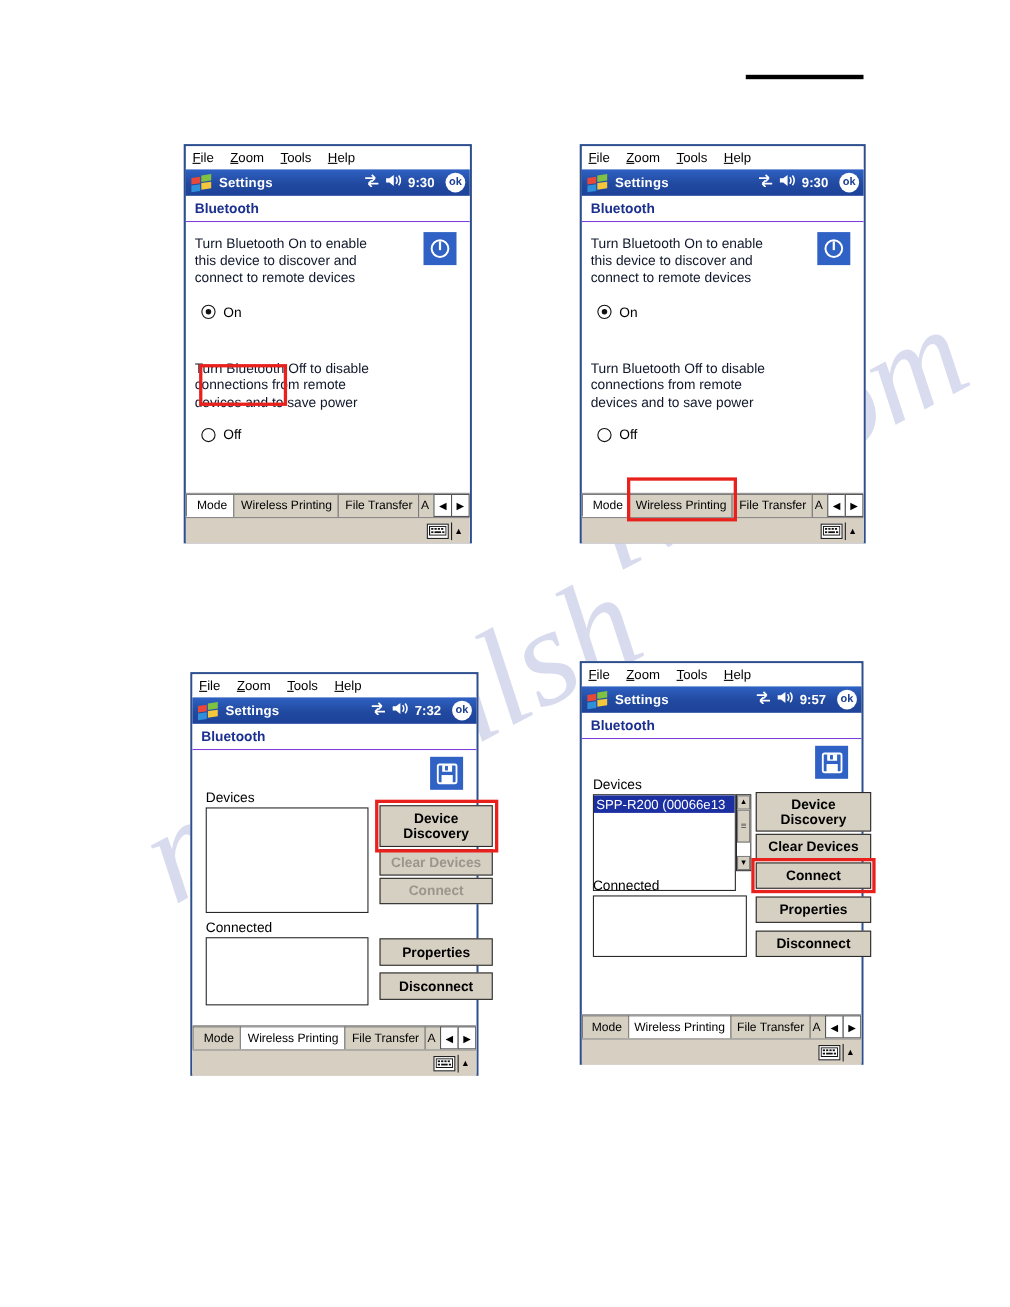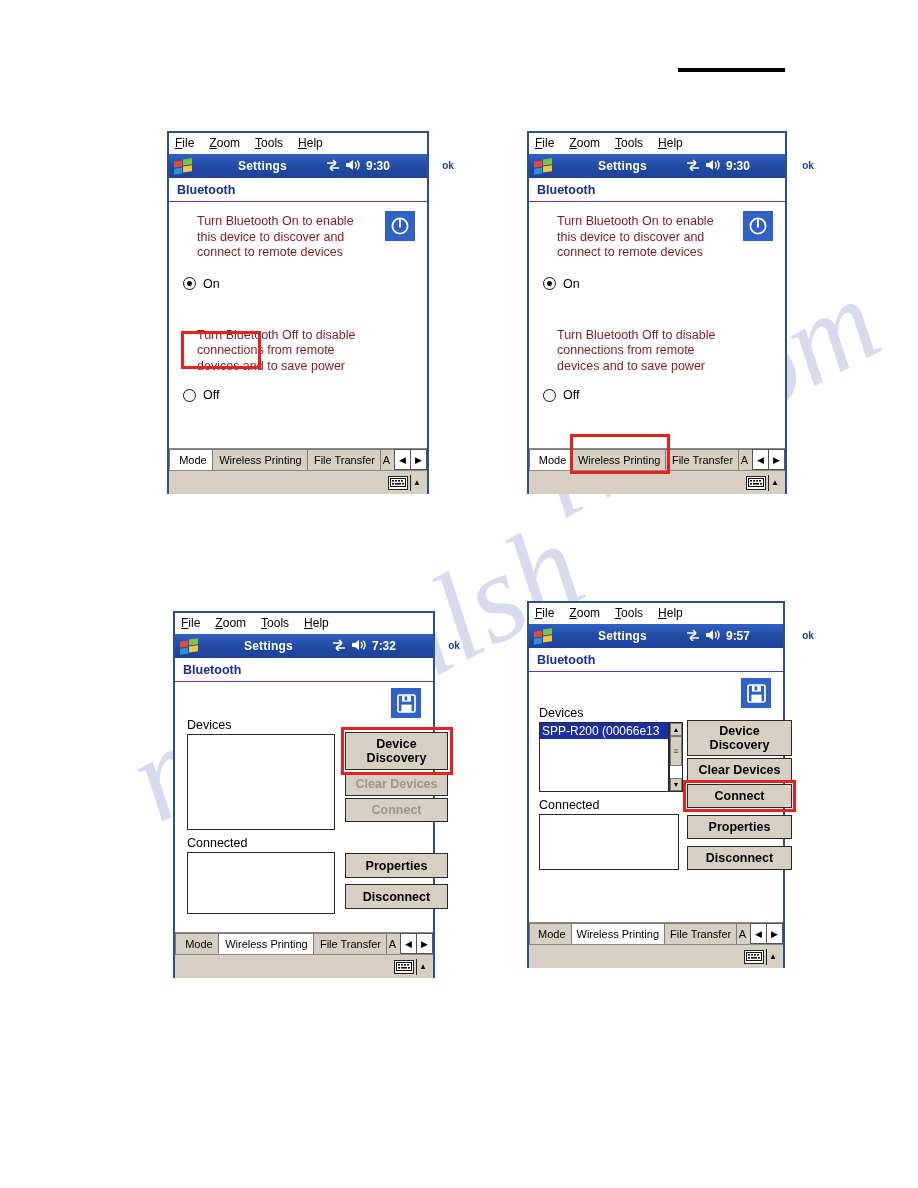--- a/index.html
+++ b/index.html
@@ -72,21 +72,20 @@
 
   
   .titlebar{
     height:24px;
     background:linear-gradient(to bottom,#2f62c4 0%,#21499f 55%,#1d429a 100%);
     display:flex;
     align-items:center;
     padding:0 4px 0 0;
     box-sizing:border-box;
     position:relative;
-    gap:39px;
   }
   .winflag{
     width:22px;height:19px;
     margin:0 5px 0 3px;
     position:relative;
     flex:0 0 auto;
   }
   .winflag svg{display:block;}
   .title-text{
     color:#ffffff;
@@ -130,23 +129,23 @@
   
   .pda-body{
     position:relative;
     background:#ffffff;
     box-sizing:border-box;
     padding:0;
   }
 
   .desc{
     font-size:12.5px;
-    color:#7f1d1d;
+    color:#0f172a;
     line-height:15.5px;
-    padding:0 0 0 28px;
+    padding:0 0 0 8px;
     white-space:pre-line;
   }
 
   
   .radio-row{
     display:flex;align-items:center;
     padding-left:14px;
     font-size:12.5px;
   }
   .radio{
@@ -697,21 +696,21 @@
       <svg width="21" height="21" viewBox="0 0 21 21">
         <rect x="2" y="2" width="17" height="17" rx="1.5" fill="none" stroke="#fff" stroke-width="1.7"></rect>
         <rect x="6" y="2.6" width="9" height="6" fill="#fff"></rect>
         <rect x="8.6" y="3.4" width="2.6" height="4" fill="#2f62c4"></rect>
         <rect x="5.4" y="11.6" width="10.2" height="7.2" fill="#fff"></rect>
       </svg>
     </div>
 
     <div class="field-label" style="left:10px;top:34px;">Devices</div>
 
-    <div class="listbox" style="left:10px;top:50px;width:130px;height:70px;">
+    <div class="listbox" style="left:10px;top:50px;width:130px;height:88px;">
       <div class="list-item-sel">SPP-R200 (00066e13</div>
     </div>
 
     <div class="vscroll" style="left:140px;top:50px;height:70px;">
       <div class="vs-arrow">▲</div>
       <div class="vs-track">
         <div class="vs-thumb" style="top:0;height:30px;">≡</div>
       </div>
       <div class="vs-arrow">▼</div>
     </div>

